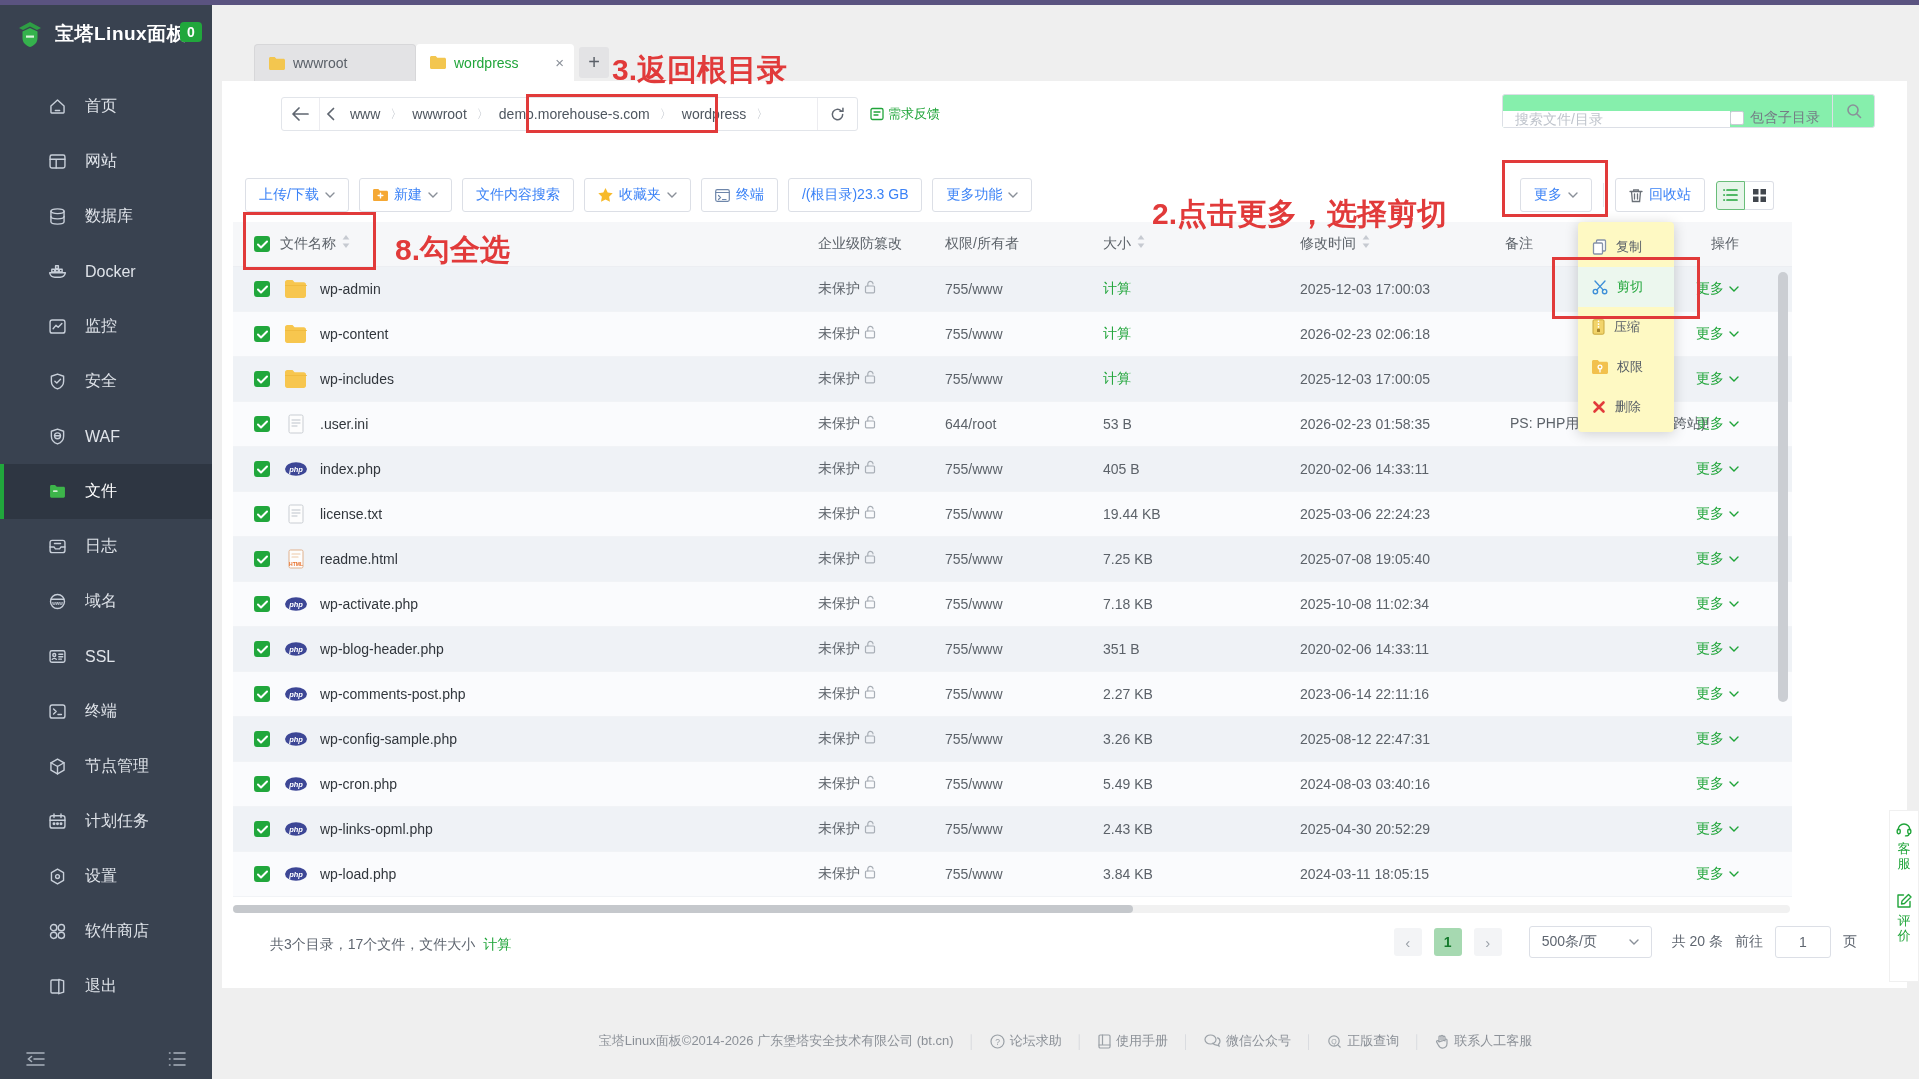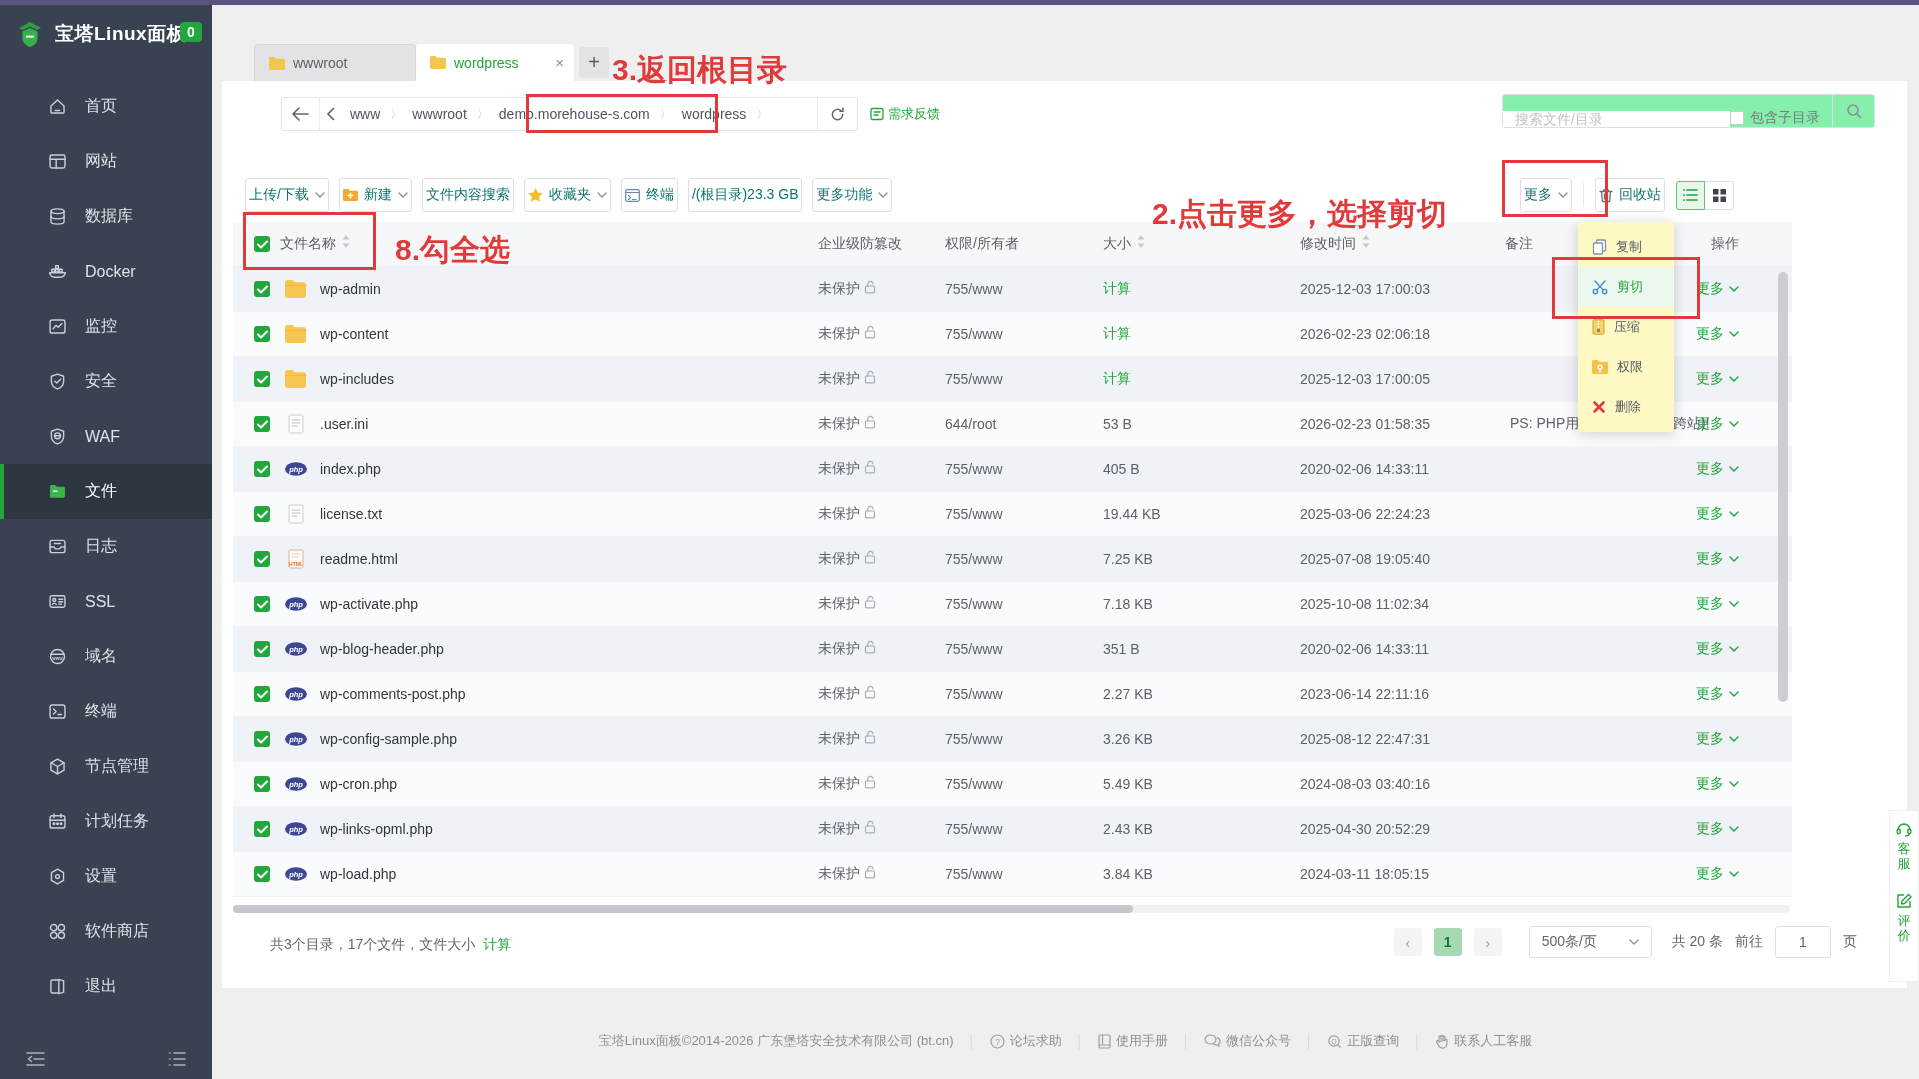--- a/index.html
+++ b/index.html
@@ -44,21 +44,21 @@
   
   #searchwrap{position:absolute;left:1280px;top:13px;width:373px;height:34px;border:1px solid #dcdfe6;border-radius:3px;display:flex;align-items:flex-end;background:#86efac}
   #searchwrap input{border:none;outline:none;flex:1;font-size:14px;padding-left:12px;color:#555;min-width:0;font-family:inherit}
   #searchwrap input::placeholder{color:#bfc4cc}
   #inc-sub{display:flex;align-items:center;gap:6px;color:#747b85;font-size:14px;white-space:nowrap;cursor:pointer}
   #inc-sub .box{width:14px;height:14px;border:1px solid #c8ccd4;border-radius:2px;background:#fff}
   #search-btn{width:42px;height:100%;border-left:1px solid #dcdfe6;display:flex;align-items:center;justify-content:center;cursor:pointer;margin-left:12px}
 
   
   #toolbar{position:absolute;left:23px;top:97px;display:flex;gap:10px}
-  .tbtn{height:34px;border:1px solid #dcdfe6;border-radius:3px;background:#fff;display:flex;align-items:center;gap:6px;padding:0 3px;font-size:14px;color:#0f766e;cursor:pointer;white-space:nowrap}
+  .tbtn{height:34px;border:1px solid #dcdfe6;border-radius:3px;background:#fff;display:flex;align-items:center;gap:6px;padding:0 13px;font-size:14px;color:#3b82f6;cursor:pointer;white-space:nowrap}
   .caret{width:10px;height:6px;color:#8a9099}
   #toolbar-right{position:absolute;top:97px;left:1298px;display:flex;align-items:center}
   #vdiv{width:1px;height:24px;background:#e6e8ec;margin:0 11px}
   #view-toggle{display:flex;margin-left:11px}
   #view-list{width:29px;height:29px;border:1px solid #69bd79;background:#e7f5ea;border-radius:3px 0 0 3px;display:flex;align-items:center;justify-content:center;cursor:pointer}
   #view-grid{width:29px;height:29px;border:1px solid #dcdfe6;border-left:none;background:#fff;border-radius:0 3px 3px 0;display:flex;align-items:center;justify-content:center;cursor:pointer}
 
   
   #thead{position:absolute;left:11px;top:141px;width:1559px;height:45px;background:#f6f7f9;display:flex;align-items:center;font-size:14px;color:#5c6269;border-bottom:1px solid #eceef2}
   #tbody{position:absolute;left:11px;top:186px;width:1559px}
@@ -226,37 +226,37 @@
             <rect x="3.5" y="5" width="17" height="14" rx="2.5"></rect>
             <path d="M3.5 12.5h4.5l1.6 2.2h4.8l1.6-2.2h4.5"></path>
             <path d="M8.5 8.5h7"></path>
           </svg>
         </span>
         <span>日志</span>
       </div>
       <div class="mitem">
         <span class="micon">
           <svg viewBox="0 0 24 24" stroke="currentColor" stroke-width="1.6" fill="none" stroke-linecap="round" stroke-linejoin="round">
+            <circle cx="12" cy="12" r="8"></circle>
+            <path d="M4.5 9.5h15"></path>
+            <text x="12" y="16.2" font-size="5.2" text-anchor="middle" fill="currentColor" stroke="none" font-weight="bold">www</text>
+          </svg>
+        </span>
+        <span>域名</span>
+      </div>
+      <div class="mitem">
+        <span class="micon">
+          <svg viewBox="0 0 24 24" stroke="currentColor" stroke-width="1.6" fill="none" stroke-linecap="round" stroke-linejoin="round">
             <rect x="3.5" y="5.5" width="17" height="13" rx="2"></rect>
             <circle cx="8.3" cy="10.3" r="1.7"></circle>
             <path d="M6 15.3c.5-1.6 4.1-1.6 4.6 0"></path>
             <path d="M13.5 9.5h4.5M13.5 12.3h4.5M13.5 15h3"></path>
           </svg>
         </span>
         <span>SSL</span>
-      </div>
-      <div class="mitem">
-        <span class="micon">
-          <svg viewBox="0 0 24 24" stroke="currentColor" stroke-width="1.6" fill="none" stroke-linecap="round" stroke-linejoin="round">
-            <circle cx="12" cy="12" r="8"></circle>
-            <path d="M4.5 9.5h15"></path>
-            <text x="12" y="16.2" font-size="5.2" text-anchor="middle" fill="currentColor" stroke="none" font-weight="bold">www</text>
-          </svg>
-        </span>
-        <span>域名</span>
       </div>
       <div class="mitem">
         <span class="micon">
           <svg viewBox="0 0 24 24" stroke="currentColor" stroke-width="1.6" fill="none" stroke-linecap="round" stroke-linejoin="round">
             <rect x="3.5" y="4.5" width="17" height="15" rx="2.5"></rect>
             <path d="M7.5 9.2l3 2.8-3 2.8"></path>
             <path d="M12.5 15.5h4"></path>
           </svg>
         </span>
         <span>终端</span>

